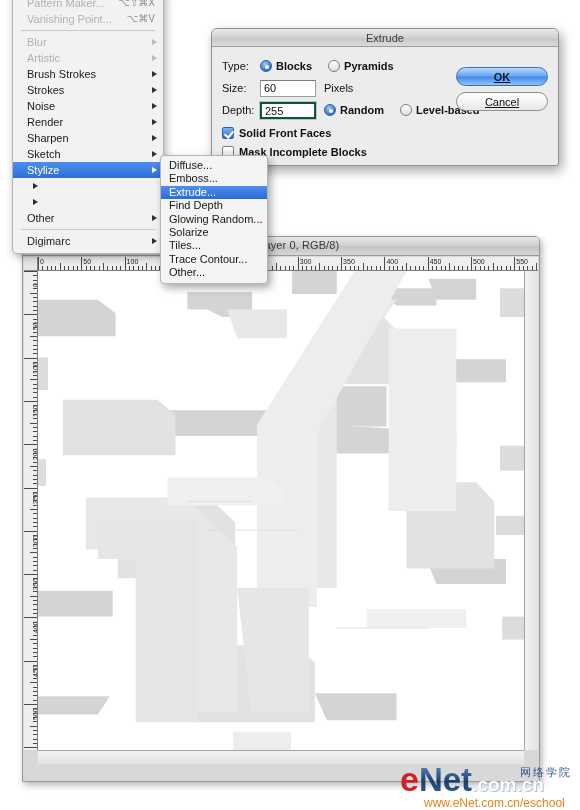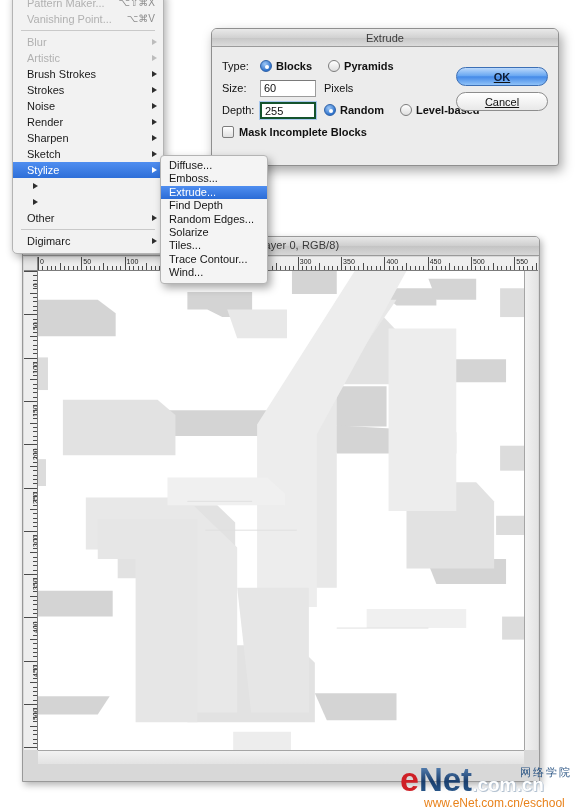--- a/index.html
+++ b/index.html
@@ -637,25 +637,25 @@
         </div>
       </div>
   </div>
 
   <div class="submenu">
     <div id="subItems">
         <div class="sub-mi">Diffuse...</div>
         <div class="sub-mi">Emboss...</div>
         <div class="sub-mi sel">Extrude...</div>
         <div class="sub-mi">Find Depth</div>
-        <div class="sub-mi">Random Edges...</div>
+        <div class="sub-mi">Glowing Random...</div>
         <div class="sub-mi">Solarize</div>
         <div class="sub-mi">Tiles...</div>
         <div class="sub-mi">Trace Contour...</div>
-        <div class="sub-mi">Wind...</div>
+        <div class="sub-mi">Other...</div>
       </div>
   </div>
 
   <div class="dialog">
     <div class="dlg-title">Extrude</div>
     <div class="dlg-body">
 
       <div class="row">
         <div class="lbl-w">Type:</div>
         <span class="radio on"></span>
@@ -672,20 +672,24 @@
 
       <div class="row">
         <div class="lbl-w">Depth:</div>
         <div class="txtfield focus">255</div>
         <span class="radio on"></span>
         <span class="radio-lbl">Random</span>
         <span class="radio"></span>
         <span class="radio-lbl">Level-based</span>
       </div>
 
+      <div class="chk-row" style="margin-top:3px">
+        <span class="chk on"></span>
+        <span class="chk-lbl">Solid Front Faces</span>
+      </div>
 
       <div class="chk-row" style="margin-top:2px">
         <span class="chk"></span>
         <span class="chk-lbl">Mask Incomplete Blocks</span>
       </div>
 
       <div class="btn-col">
         <div class="btn default">OK</div>
         <div class="btn">Cancel</div>
       </div>

